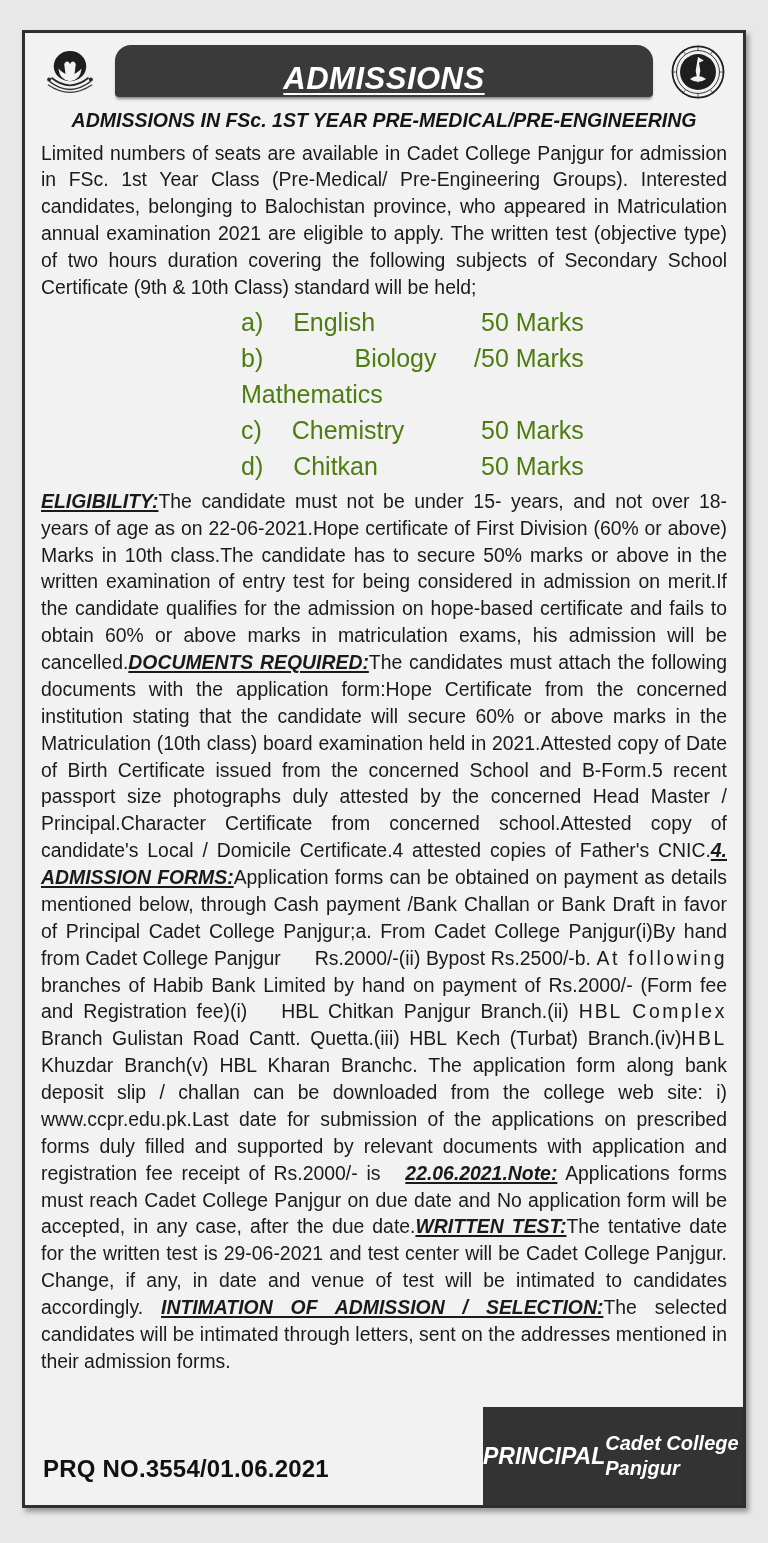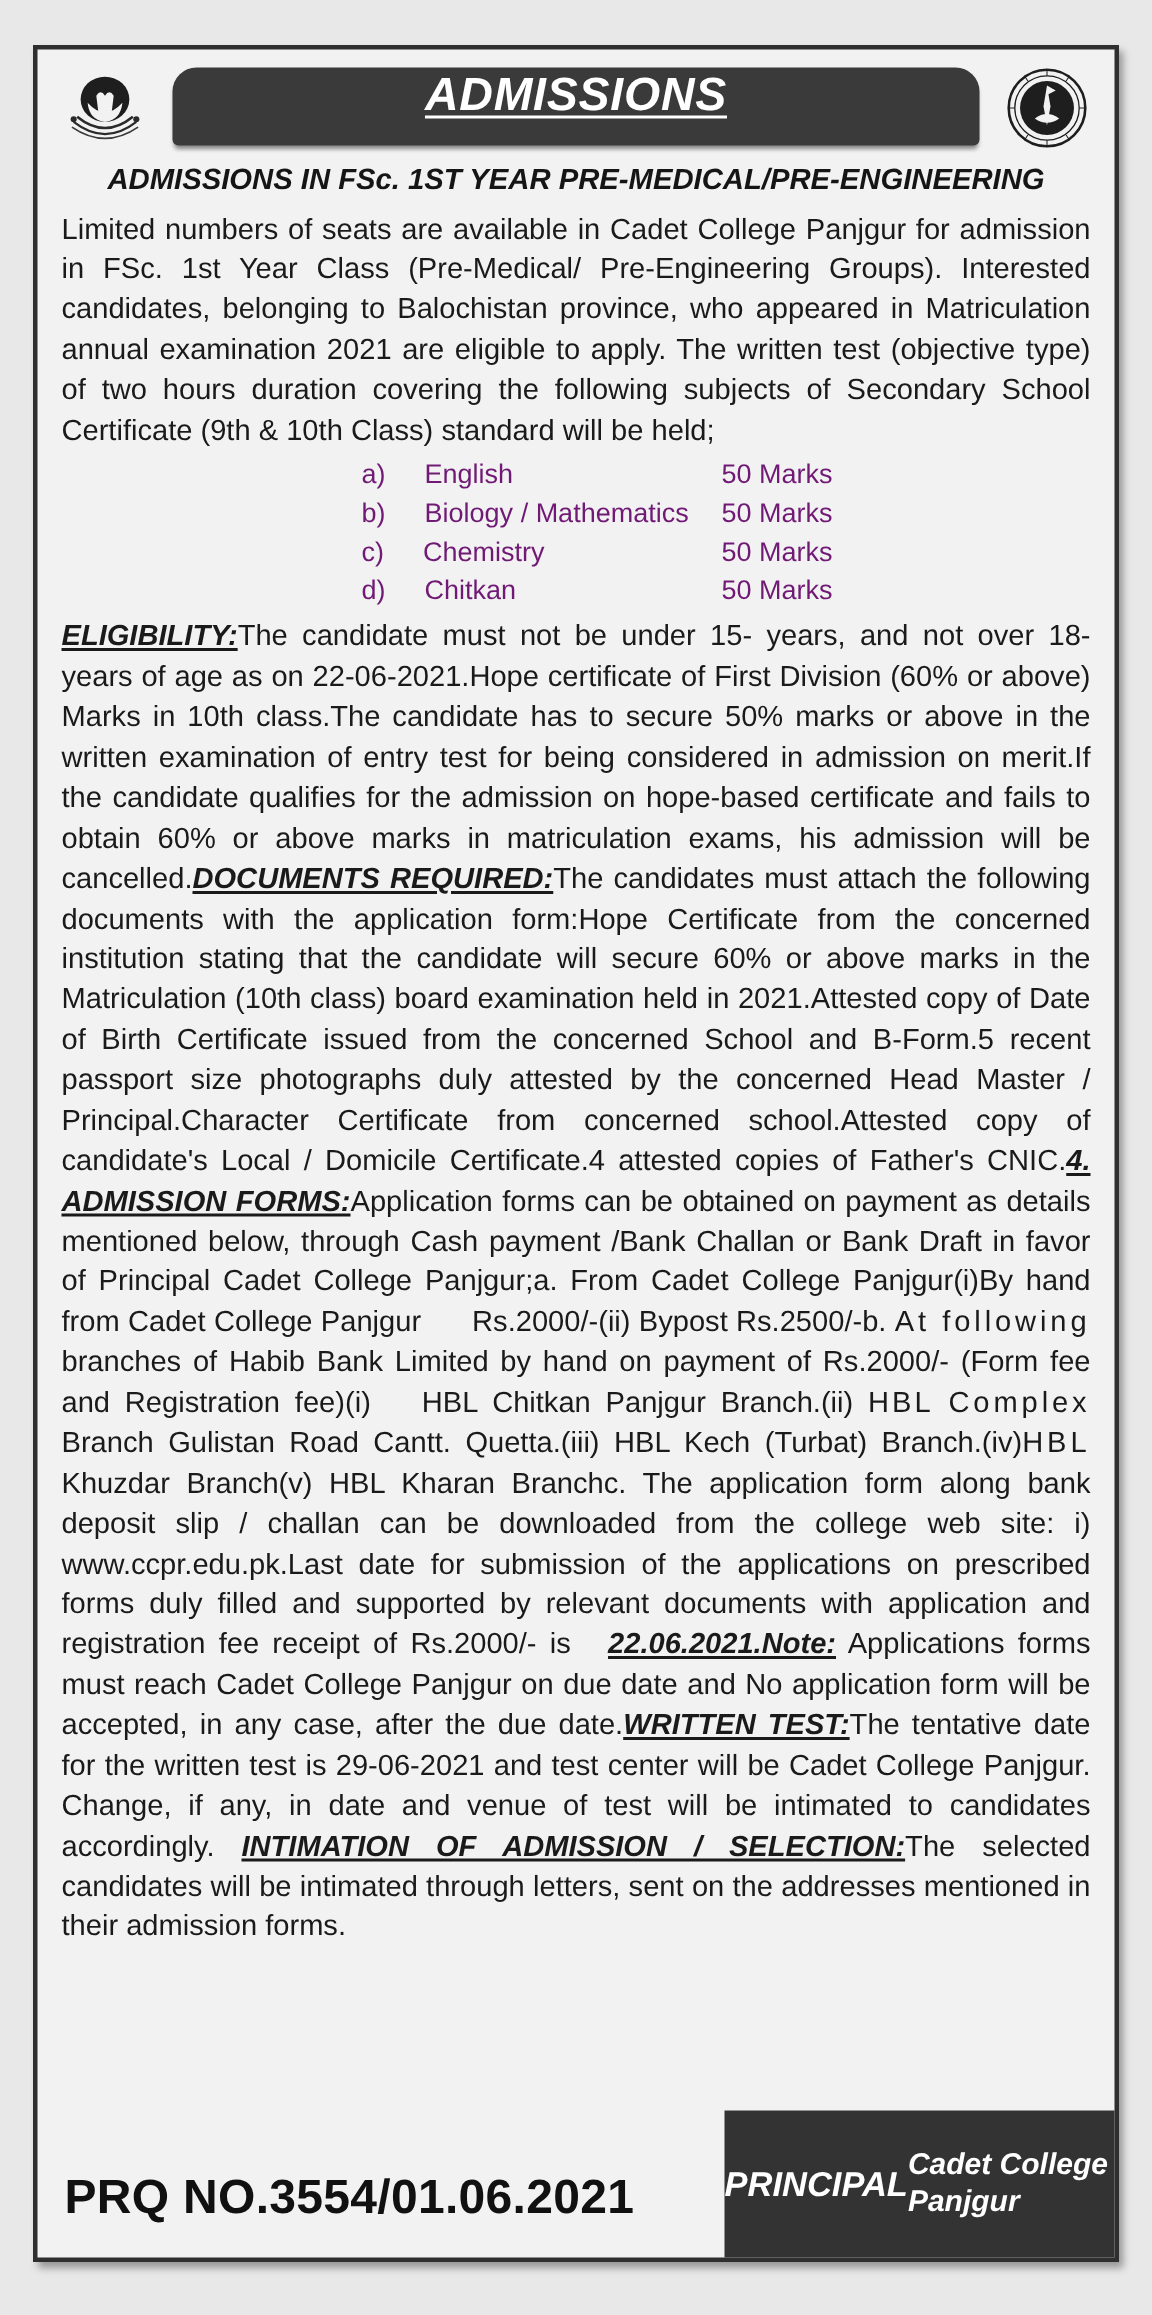--- a/index.html
+++ b/index.html
@@ -63,21 +63,21 @@
   .banner {
     position: absolute;
     left: 80px;
     right: 80px;
     top: 6px;
     height: 52px;
     background: #3a3a3a;
     border-radius: 16px 16px 4px 4px;
     box-shadow: 0 3px 3px -1px rgba(0,0,0,.45);
     display: flex;
-    align-items: flex-start;
+    align-items: flex-end;
     justify-content: center;
   }
   .banner-text {
     color: #ffffff;
     font-size: 31px;
     font-weight: bold;
     font-style: italic;
     letter-spacing: .5px;
     text-decoration: underline;
     text-underline-offset: 4px;
@@ -127,23 +127,23 @@
     text-decoration-thickness: 2px;
   }
   .wide { letter-spacing: 2.6px; }
   .wide2 { letter-spacing: 2.0px; }
   .gap { display: inline-block; width: 34px; }
   .gap-sm { display: inline-block; width: 16px; }
 
   
   .subjects {
     margin: 3px 0 4px 0;
-    font-size: 18px;
+    font-size: 25px;
     line-height: 1.44;
-    color: #701a75;
+    color: #4d7c0f;
   }
   .subj-row { display: flex; }
   .subj-indent { width: 200px; flex: 0 0 200px; }
   .subj-name   { width: 240px; flex: 0 0 240px; }
   .subj-marks  { flex: 1 1 auto; }
 
   
   .footer {
     position: absolute;
     left: 0;
@@ -166,21 +166,21 @@
     font-style: italic;
     font-weight: bold;
   }
   .principal { font-size: 23px; line-height: 1.25; }
   .college   { font-size: 20px; line-height: 1.25; }
 
   .prq {
     position: absolute;
     left: 18px;
     bottom: 22px;
-    font-size: 32px;
+    font-size: 24px;
     font-weight: bold;
     color: #111;
     letter-spacing: .2px;
   }
 </style>
 </head>
 <body>
 
 <div class="page">
   <div class="frame">

